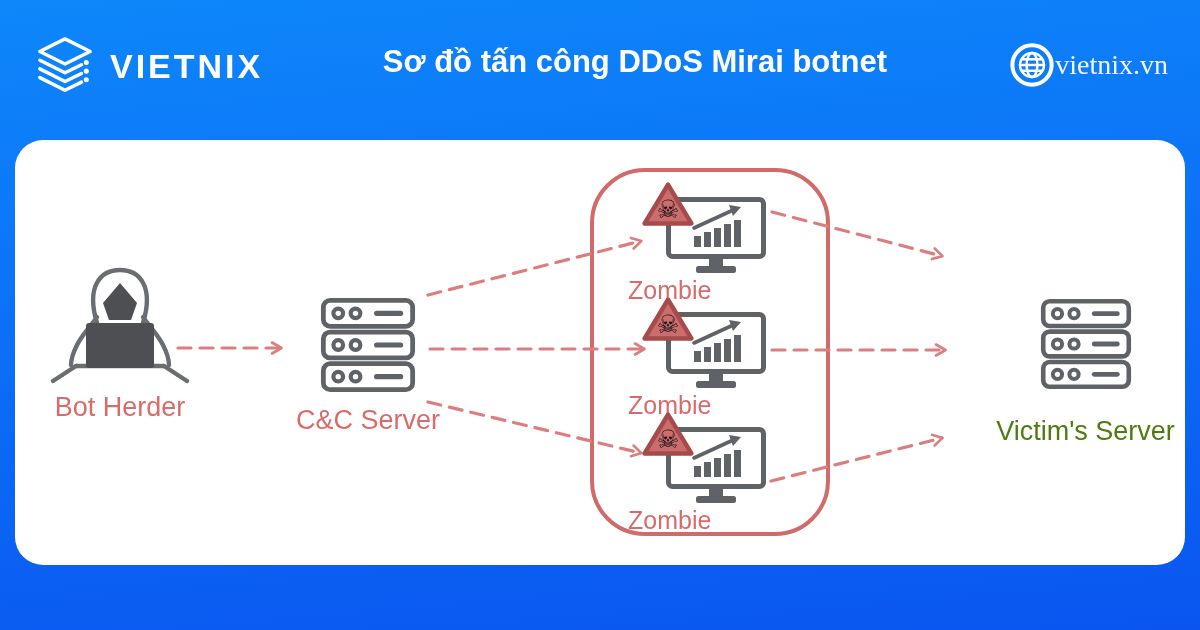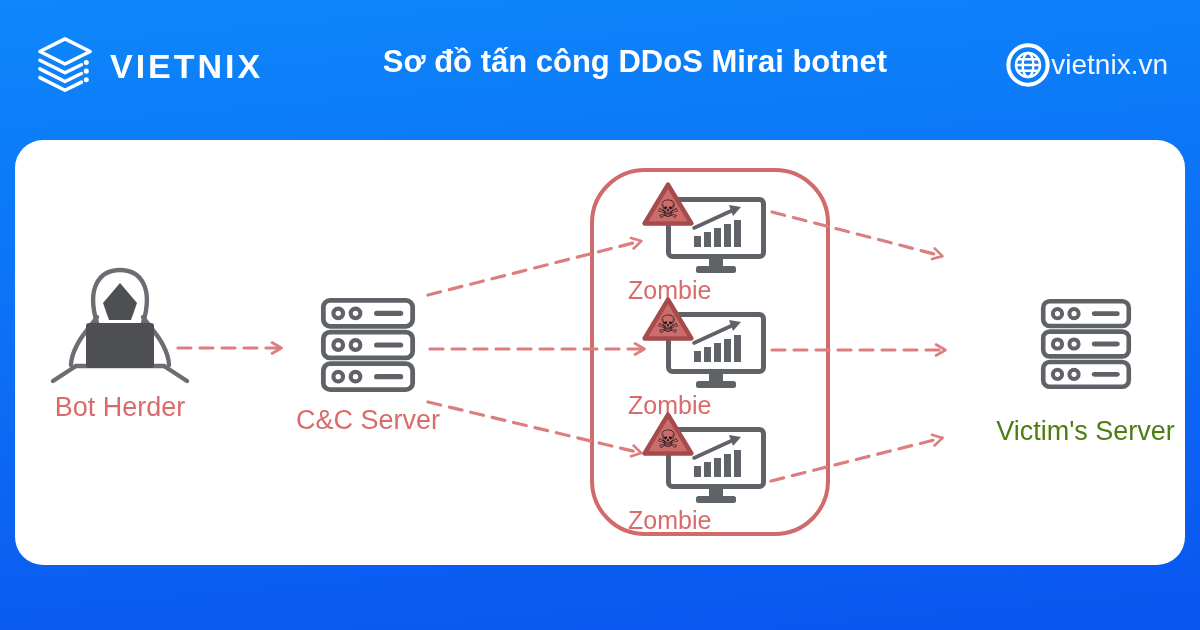--- a/index.html
+++ b/index.html
@@ -21,21 +21,21 @@
   }
   .logo-text {
     color: #ffffff; font-size: 34px; font-weight: 700; letter-spacing: 3px;
   }
   .page-title {
     position: absolute; left: 50%; top: 44px; transform: translateX(-51%);
     color: #ffffff; font-size: 31px; font-weight: 700; white-space: nowrap; margin-left: 40px;
   }
   .site-badge {
     position: absolute; right: 32px; top: 42px;
-    display: flex; align-items: center; 
+    display: flex; align-items: center;  font-family: Liberation Serif, serif;
   }
   .site-label { color: #f2f7ff; font-size: 28px; font-weight: 400; }
 
   
   .card {
     position: absolute; left: 15px; top: 140px; width: 1170px; height: 425px;
     background: #ffffff; border-radius: 28px;
   }
 
   .botnet-box {

